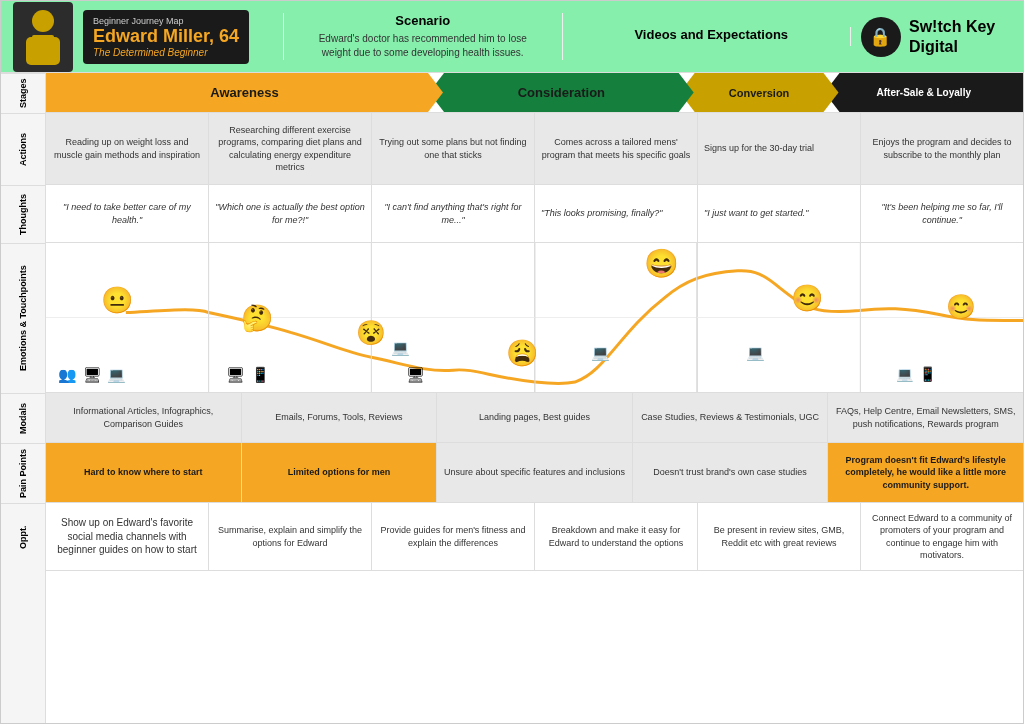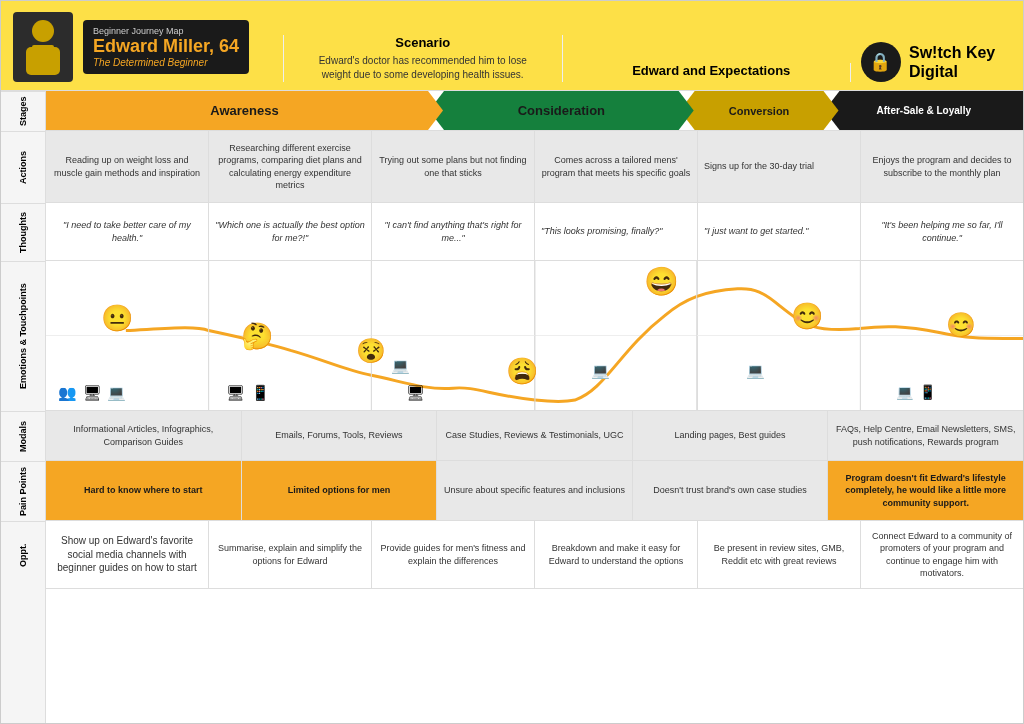--- a/index.html
+++ b/index.html
@@ -1,21 +1,21 @@
 <!DOCTYPE html>
 <html><head>
   <meta charset="utf-8">
   <style>
     * { box-sizing: border-box; margin: 0; padding: 0; }
     body { font-family: Arial, sans-serif; background: #fff; width: 1024px; height: 724px; overflow: hidden; font-size: 11px; }
     
     .container { width: 1024px; height: 724px; display: flex; flex-direction: column; border: 1px solid #ccc; }
     
     
-    .header { display: flex; align-items: flex-end; padding: 8px 12px; background: #fde047; border-bottom: 1px solid #ddd; height: 90px; }
+    .header { display: flex; align-items: center; padding: 8px 12px; background: #86efac; border-bottom: 1px solid #ddd; height: 72px; }
     .persona-section { display: flex; align-items: center; gap: 10px; min-width: 260px; }
     .avatar { width: 60px; height: 70px; background: #2c2c2c; border-radius: 4px; display: flex; align-items: center; justify-content: center; }
     .avatar-svg { width: 50px; height: 60px; }
     .persona-info { background: #1a1a1a; padding: 6px 10px; border-radius: 4px; }
     .persona-label { font-size: 9px; color: #ccc; }
     .persona-name { font-size: 18px; font-weight: bold; color: #f5a623; }
     .persona-title { font-size: 10px; color: #f5a623; font-style: italic; }
     .scenario-section { flex: 1; padding: 0 20px; border-left: 1px solid #eee; border-right: 1px solid #eee; margin: 0 10px; }
     .scenario-section h3 { font-size: 13px; font-weight: bold; text-align: center; margin-bottom: 4px; }
     .scenario-section p { font-size: 10px; color: #333; text-align: center; line-height: 1.4; }
@@ -96,21 +96,21 @@
         <div class="persona-title">The Determined Beginner</div>
       </div>
     </div>
 
     <div class="scenario-section">
       <h3>Scenario</h3>
       <p>Edward's doctor has recommended him to lose weight due to some developing health issues.</p>
     </div>
 
     <div class="goals-section">
-      <h3>Edward and Expectations</h3>
+      <h3>Videos and Expectations</h3>
     </div>
 
     <div class="brand-section">
       <div class="brand-logo">🔒</div>
       <div class="brand-name">
         <div>Sw!tch Key</div>
         <div>Digital</div>
       </div>
     </div>
   </div>
@@ -220,22 +220,22 @@
         <div style="flex:1; border-right:1px solid #ddd;"></div>
         <div style="flex:1; border-right:1px solid #ddd;"></div>
         <div style="flex:1; border-right:1px solid #ddd;"></div>
         <div style="flex:1; border-right:1px solid #ddd;"></div>
         <div style="flex:1;"></div>
       </div>
 
       <div class="grid-row modals-row" style="height:50px; border-bottom:1px solid #ddd;">
         <div class="cell gray" style="flex:1; text-align:center; font-size:9px; display:flex; align-items:center; justify-content:center;">Informational Articles, Infographics, Comparison Guides</div>
         <div class="cell gray" style="flex:1; text-align:center; font-size:9px; display:flex; align-items:center; justify-content:center;">Emails, Forums, Tools, Reviews</div>
+        <div class="cell gray" style="flex:1; text-align:center; font-size:9px; display:flex; align-items:center; justify-content:center;">Landing pages, Best guides</div>
         <div class="cell gray" style="flex:1; text-align:center; font-size:9px; display:flex; align-items:center; justify-content:center;">Case Studies, Reviews &amp; Testimonials, UGC</div>
-        <div class="cell gray" style="flex:1; text-align:center; font-size:9px; display:flex; align-items:center; justify-content:center;">Landing pages, Best guides</div>
         <div class="cell gray" style="flex:1; text-align:center; font-size:9px; display:flex; align-items:center; justify-content:center; border-right:none;">FAQs, Help Centre, Email Newsletters, SMS, push notifications, Rewards program</div>
       </div>
 
       <div class="grid-row pain-row" style="height:60px; border-bottom:1px solid #ddd;">
         <div class="cell yellow" style="flex:1; text-align:center; font-size:9px; display:flex; align-items:center; justify-content:center; background:#f5a623;">Hard to know where to start</div>
         <div class="cell yellow" style="flex:1; text-align:center; font-size:9px; display:flex; align-items:center; justify-content:center; background:#f5a623;">Limited options for men</div>
         <div class="cell gray" style="flex:1; text-align:center; font-size:9px; display:flex; align-items:center; justify-content:center;">Unsure about specific features and inclusions</div>
         <div class="cell gray" style="flex:1; text-align:center; font-size:9px; display:flex; align-items:center; justify-content:center;">Doesn't trust brand's own case studies</div>
         <div class="cell yellow" style="flex:1; text-align:center; font-size:9px; display:flex; align-items:center; justify-content:center; background:#f5a623; border-right:none;">Program doesn't fit Edward's lifestyle completely, he would like a little more community support.</div>
       </div>

